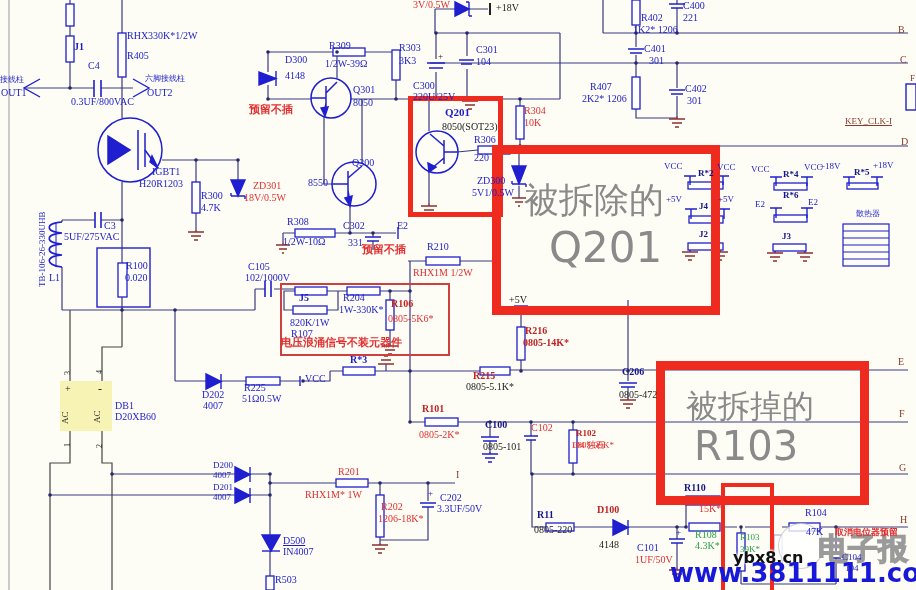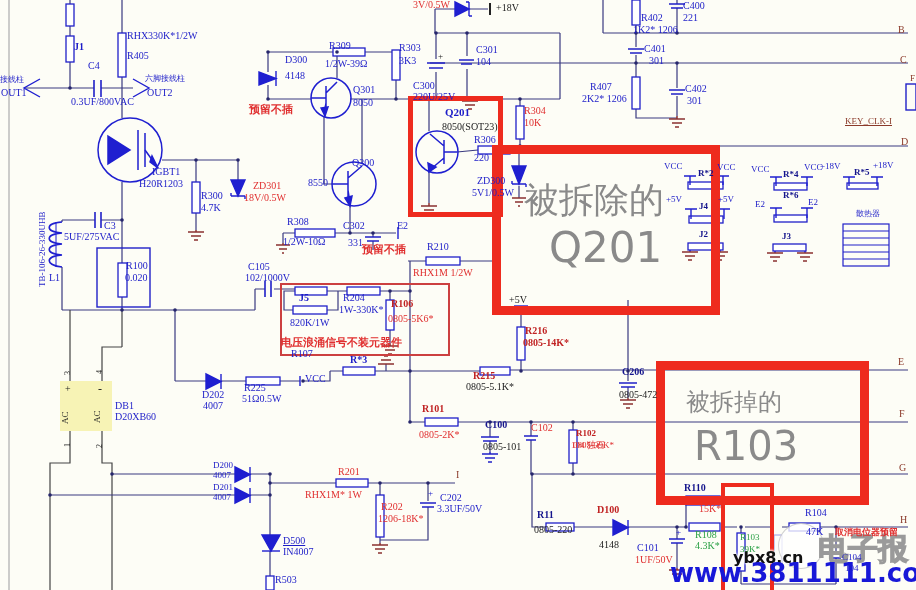--- a/index.html
+++ b/index.html
@@ -378,21 +378,21 @@
 
 <div class="rbox-thin" style="left:280px;top:283px;width:166px;height:69px;"></div>
 
 <div class="rbox" style="left:408px;top:96px;width:85px;height:111px;border-width:5px;"></div>
 <div class="rbox" style="left:492px;top:145px;width:210px;height:152px;border-width:9px;"></div>
 <div class="rbox" style="left:656px;top:361px;width:195px;height:126px;border-width:9px;"></div>
 <div class="rbox" style="left:721px;top:483px;width:45px;height:105px;border-width:4px;"></div>
 
 <span class="boxtxt" style="left:524px;top:183px;font-size:35px;">被拆除的</span>
 <span class="boxtxt" style="left:549px;top:227px;font-size:42px;">Q201</span>
-<span class="boxtxt" style="left:686px;top:390px;font-size:24px;">被拆掉的</span>
+<span class="boxtxt" style="left:686px;top:390px;font-size:32px;">被拆掉的</span>
 <span class="boxtxt" style="left:694px;top:426px;font-size:40px;">R103</span>
 
 <div class="stamp" style="left:778px;top:523px;width:44px;height:44px;"></div>
 
 <span class="wm-brand" style="left:818px;top:534px;font-size:30px;">电子报</span>
 <span class="wm-site" style="left:733px;top:550px;font-size:16px;">ybx8.cn</span>
 <span class="wm-url" style="left:670px;top:560px;font-size:26px;">www.3811111.com</span>
 
 <div id="labels">
       <span class="lbl c-b bold" style="left: 74px; top: 42px; font-size: 10px;">J1</span>
@@ -460,21 +460,21 @@
       <span class="lbl c-b" style="left: 427px; top: 242px; font-size: 10px;">R210</span>
       <span class="lbl c-r" style="left: 413px; top: 268px; font-size: 10px;">RHX1M 1/2W</span>
       <span class="lbl c-b" style="left: 248px; top: 262px; font-size: 10px;">C105</span>
       <span class="lbl c-b" style="left: 245px; top: 273px; font-size: 10px;">102/1000V</span>
       <span class="lbl c-b bold" style="left: 299px; top: 293px; font-size: 10px;">J5</span>
       <span class="lbl c-b" style="left: 343px; top: 293px; font-size: 10px;">R204</span>
       <span class="lbl c-b" style="left: 339px; top: 305px; font-size: 10px;">1W-330K*</span>
       <span class="lbl c-dr" style="left: 391px; top: 299px; font-size: 10px;">R106</span>
       <span class="lbl c-r" style="left: 388px; top: 314px; font-size: 10px;">0805-5K6*</span>
       <span class="lbl c-b" style="left: 290px; top: 318px; font-size: 10px;">820K/1W</span>
-      <span class="lbl c-b" style="left: 291px; top: 329px; font-size: 10px; margin-top: 20px;">R107</span>
+      <span class="lbl c-b" style="left: 291px; top: 329px; font-size: 10px;">R107</span>
       <span class="lbl c-r bold" style="left: 281px; top: 337px; font-size: 11px;">电压浪涌信号不装元器件</span>
       <span class="lbl c-b bold" style="left: 350px; top: 355px; font-size: 10px;">R*3</span>
       <span class="lbl c-b" style="left: 305px; top: 374px; font-size: 10px;">VCC</span>
       <span class="lbl c-b" style="left: 244px; top: 383px; font-size: 10px;">R225</span>
       <span class="lbl c-b" style="left: 242px; top: 394px; font-size: 10px;">51Ω0.5W</span>
       <span class="lbl c-b" style="left: 202px; top: 390px; font-size: 10px;">D202</span>
       <span class="lbl c-b" style="left: 203px; top: 401px; font-size: 10px;">4007</span>
       <span class="lbl c-k" style="left: 509px; top: 295px; font-size: 10px;">+5V</span>
       <span class="lbl c-dr" style="left: 525px; top: 326px; font-size: 10px;">R216</span>
       <span class="lbl c-dr" style="left: 523px; top: 338px; font-size: 10px;">0805-14K*</span>

